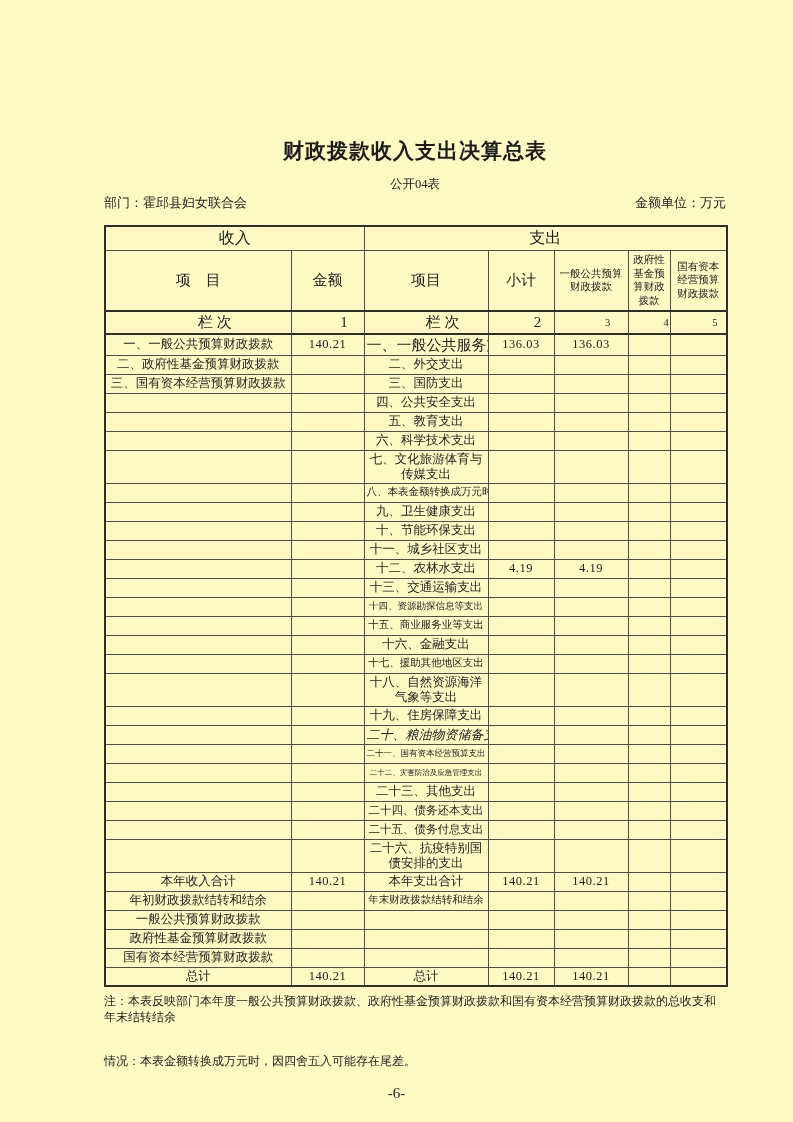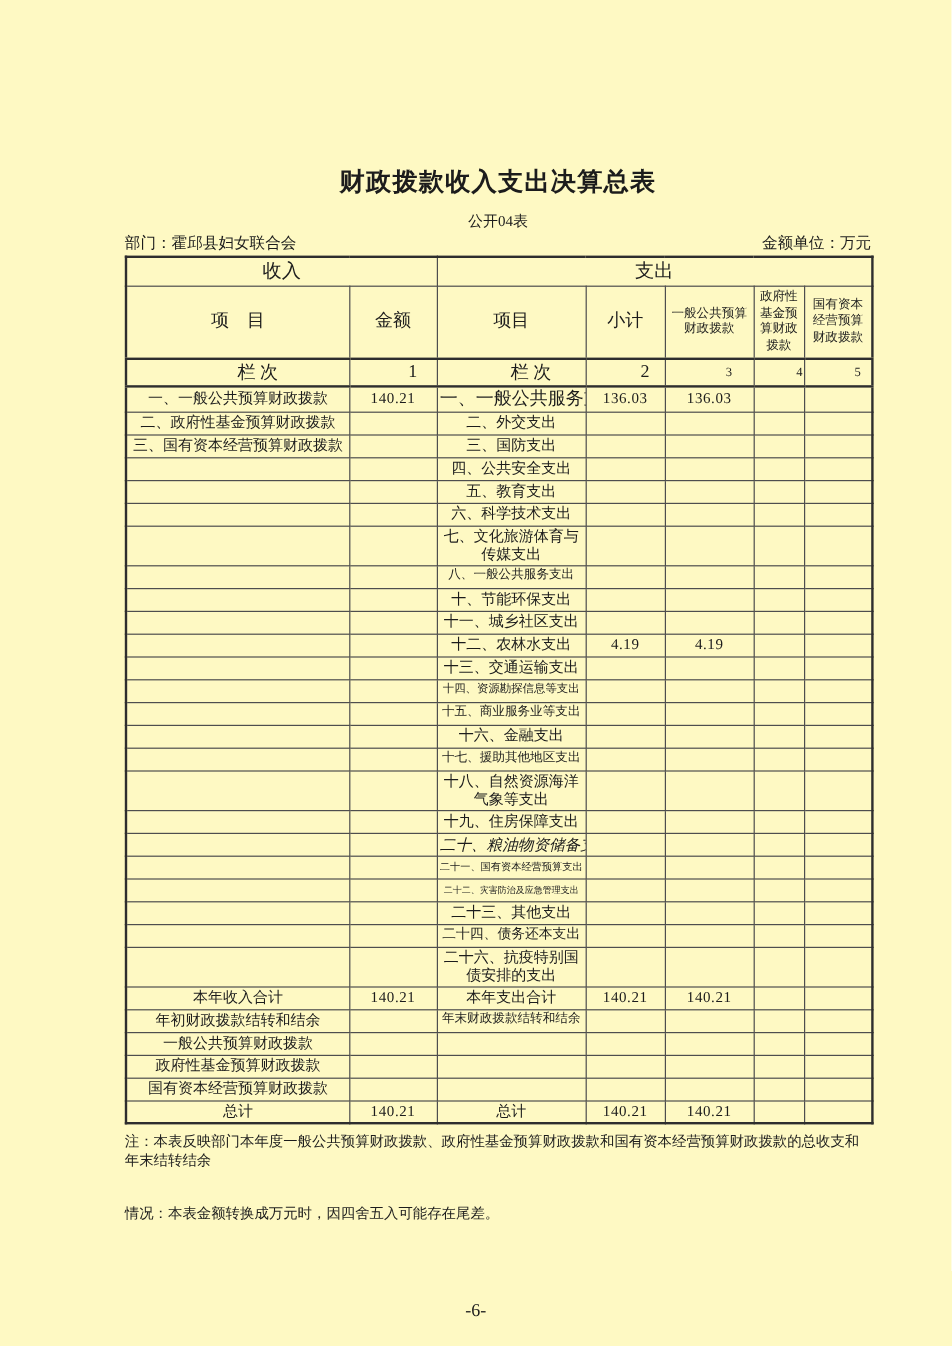--- a/index.html
+++ b/index.html
@@ -7,21 +7,21 @@
   body { font-family:"Liberation Serif","DejaVu Serif",serif; color:#1c1c1c; }
   .page { position:relative; width:793px; height:1122px; background:#fef9c3; overflow:hidden; }
   .content { position:absolute; left:104px; top:0; width:622px; }
 
   .doc-title {
     margin-top:137px; text-align:center;
     font-family:"Liberation Sans","DejaVu Sans",sans-serif;
     font-weight:bold; font-size:21px; letter-spacing:1px;
   }
   .table-code { margin-top:11px; text-align:center; font-size:12.5px; }
-  .meta-row { margin-top:1px; margin-bottom:1px; display:flex; justify-content:space-between; font-size:13px; }
+  .meta-row { margin-top:1px; margin-bottom:13px; display:flex; justify-content:space-between; font-size:13px; }
 
   table.main { border-collapse:collapse; width:622px; table-layout:fixed; border:2px solid #2e2e2e; }
   table.main th, table.main td {
     border:1px solid #4e4e4e; text-align:center; vertical-align:middle;
     padding:1px 2px; font-weight:normal; overflow:hidden;
   }
   tr.group-row th { font-size:16px; height:23px; }
   tr.header-row th { height:60px; font-size:15px; line-height:1.25; border-bottom:2px solid #2e2e2e; }
   tr.header-row th.small-head { font-size:10.5px; line-height:1.3; }
   tr.index-row td { height:22px; font-size:15px; border-bottom:2px solid #2e2e2e;padding-left:35px; }
@@ -143,21 +143,30 @@
             <td class="num"></td>
             <td class="item wrap">七、文化旅游体育与传媒支出</td>
             <td class="num"></td>
             <td class="num"></td>
             <td class="num"></td>
             <td class="num"></td>
           </tr>
           <tr>
             <td class="item fit"></td>
             <td class="num"></td>
-            <td class="item fit" style="font-size: 10.5px;">八、一般公共服务支出</td>
+            <td class="item fit" style="font-size: 10.5px;">八、本表金额转换成万元时</td>
+            <td class="num"></td>
+            <td class="num"></td>
+            <td class="num"></td>
+            <td class="num"></td>
+          </tr>
+          <tr>
+            <td class="item fit"></td>
+            <td class="num"></td>
+            <td class="item fit">九、卫生健康支出</td>
             <td class="num"></td>
             <td class="num"></td>
             <td class="num"></td>
             <td class="num"></td>
           </tr>
           <tr>
             <td class="item fit"></td>
             <td class="num"></td>
             <td class="item fit">十、节能环保支出</td>
             <td class="num"></td>
@@ -279,20 +288,29 @@
             <td class="item fit">二十三、其他支出</td>
             <td class="num"></td>
             <td class="num"></td>
             <td class="num"></td>
             <td class="num"></td>
           </tr>
           <tr>
             <td class="item fit"></td>
             <td class="num"></td>
             <td class="item fit" style="font-size: 11.5px;">二十四、债务还本支出</td>
+            <td class="num"></td>
+            <td class="num"></td>
+            <td class="num"></td>
+            <td class="num"></td>
+          </tr>
+          <tr>
+            <td class="item fit"></td>
+            <td class="num"></td>
+            <td class="item fit" style="font-size: 11.5px;">二十五、债务付息支出</td>
             <td class="num"></td>
             <td class="num"></td>
             <td class="num"></td>
             <td class="num"></td>
           </tr>
           <tr>
             <td class="item fit"></td>
             <td class="num"></td>
             <td class="item wrap">二十六、抗疫特别国债安排的支出</td>
             <td class="num"></td>

